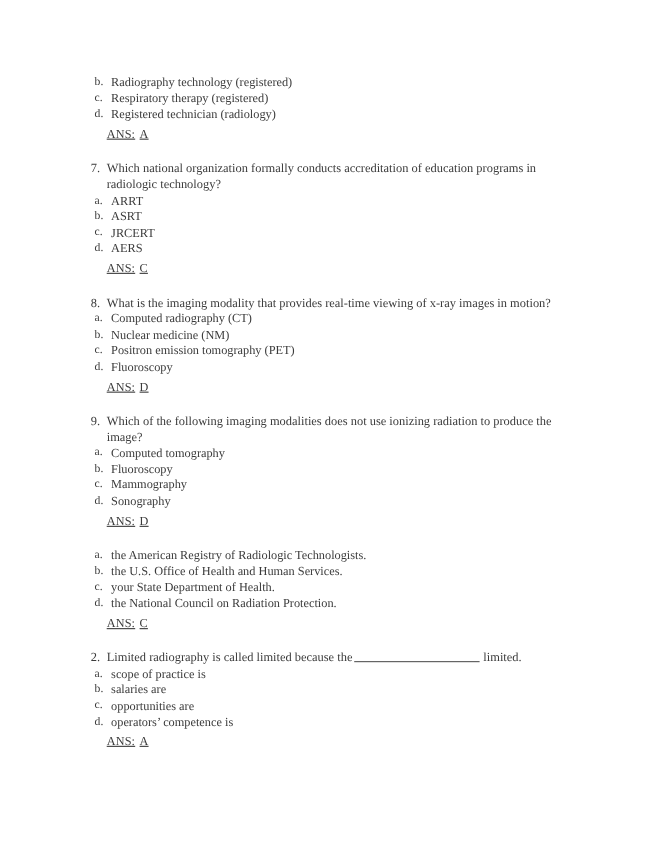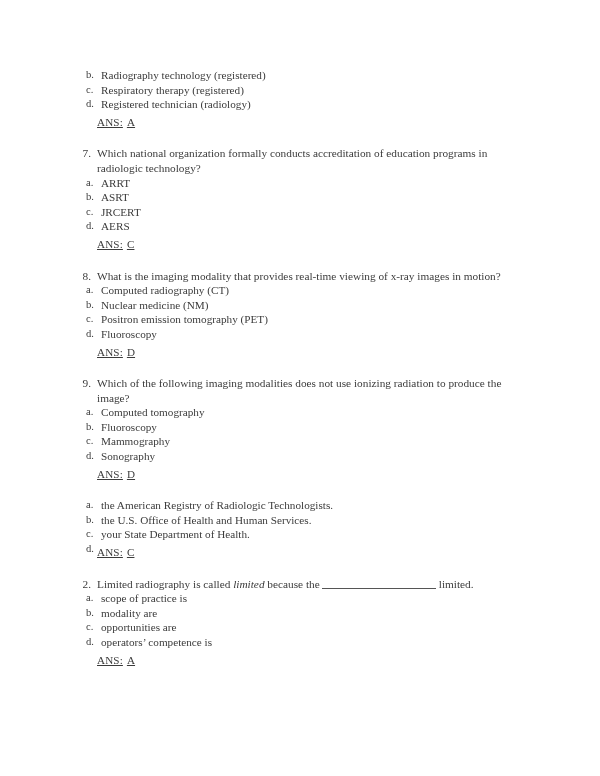--- a/index.html
+++ b/index.html
@@ -87,21 +87,21 @@
     margin-top: 3px;
     padding-left: 27px;
     font-size: 11.1px;
     line-height: 14.6px;
     letter-spacing: 0.15px;
     text-decoration: underline;
   }
   .ans .ans-label { margin-right: 4px; }
 
   
-  .ital { font-style: italic; }
+  .ital { }
   .blank {
     display: inline-block;
     width: 114px;
     border-bottom: 1px solid #555;
     margin: 0 3px -1px 2px;
     height: 10px;
   }
 </style>
 </head>
 <body>
@@ -221,40 +221,41 @@
       <li class="opt">
         <span class="olet">b.</span>
         <span class="otext">the U.S. Office of Health and Human Services.</span>
       </li>
       <li class="opt">
         <span class="olet">c.</span>
         <span class="otext">your State Department of Health.</span>
       </li>
       <li class="opt">
         <span class="olet">d.</span>
+        <span class="otext">the National Council on Radiation Protection.</span>
       </li>
     </ul>
     <div class="ans">
       <span class="ans-label">ANS:</span><span>C</span>
     </div>
   </div>
 
   <div class="qblock">
     <div class="qline">
       <span class="qnum">2.</span>
       <span class="qtext"><span>Limited radiography is called </span><span class="ital">limited</span><span> because the</span><span class="blank"></span><span>limited.</span></span>
     </div>
     <ul class="options">
       <li class="opt">
         <span class="olet">a.</span>
         <span class="otext">scope of practice is</span>
       </li>
       <li class="opt">
         <span class="olet">b.</span>
-        <span class="otext">modality are</span>
+        <span class="otext">salaries are</span>
       </li>
       <li class="opt">
         <span class="olet">c.</span>
         <span class="otext">opportunities are</span>
       </li>
       <li class="opt">
         <span class="olet">d.</span>
         <span class="otext">operators’ competence is</span>
       </li>
     </ul>

